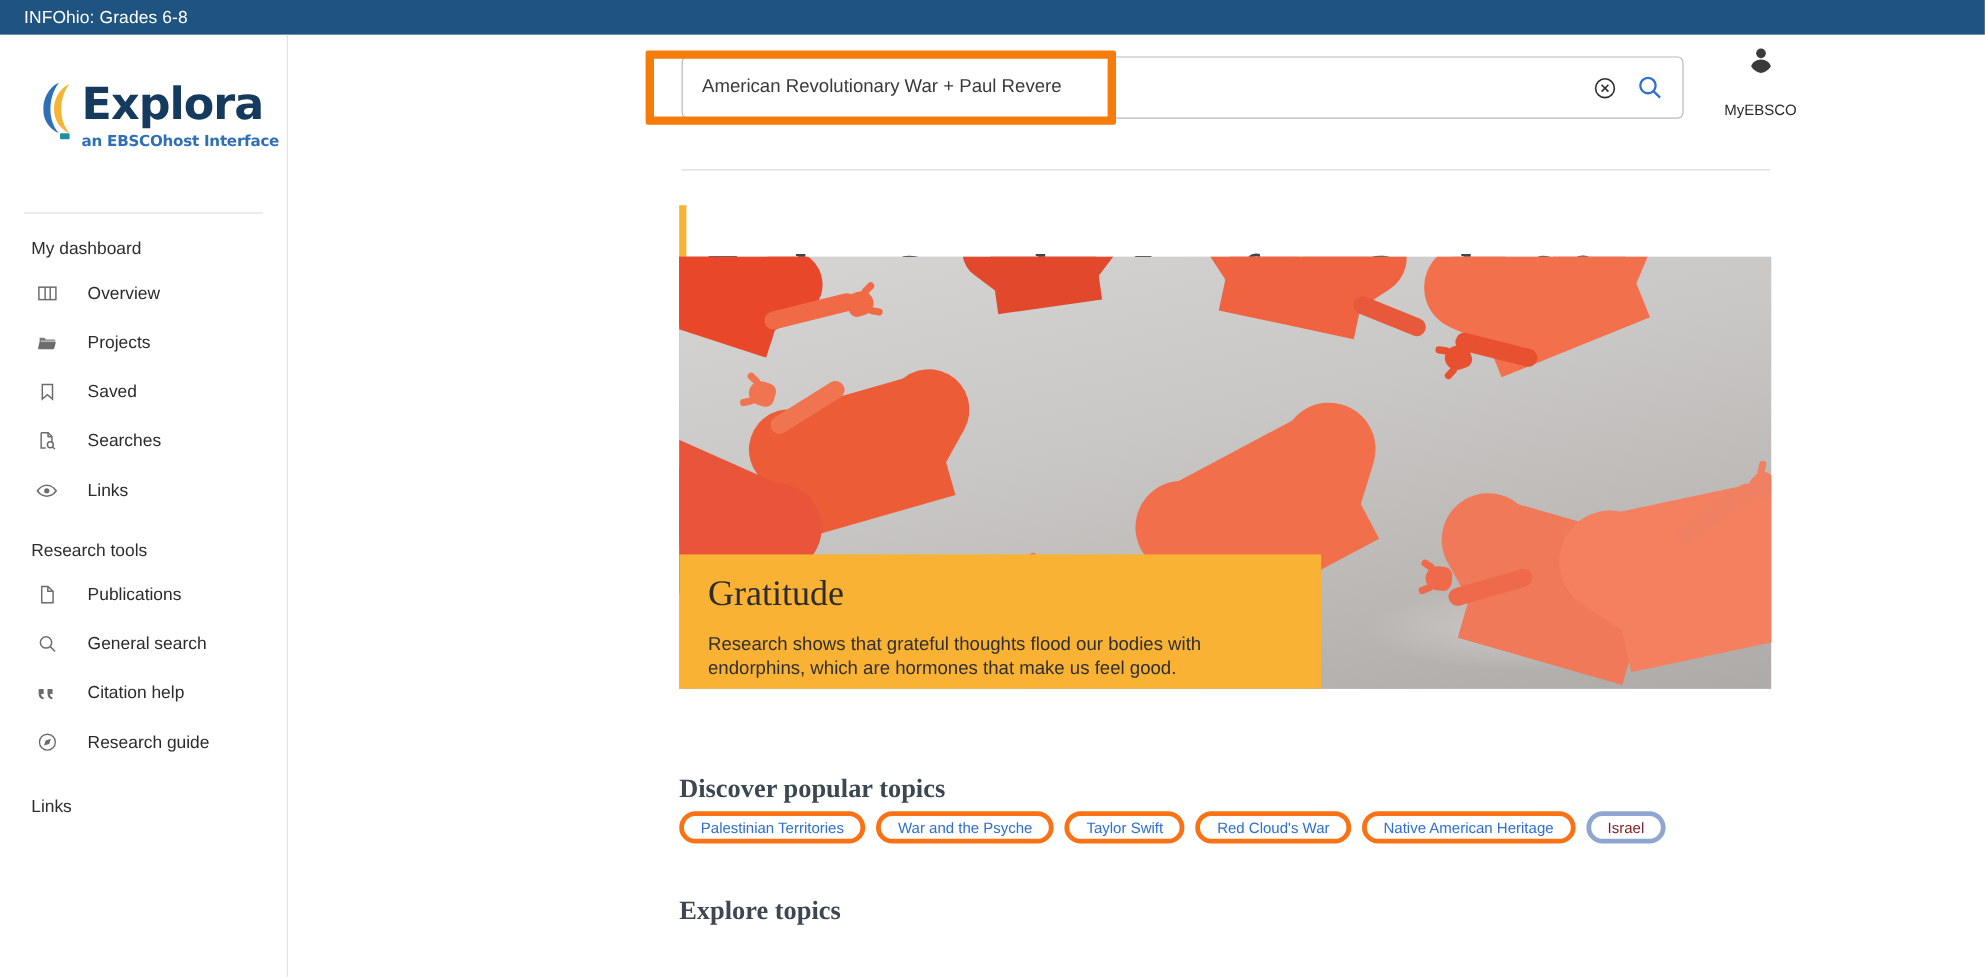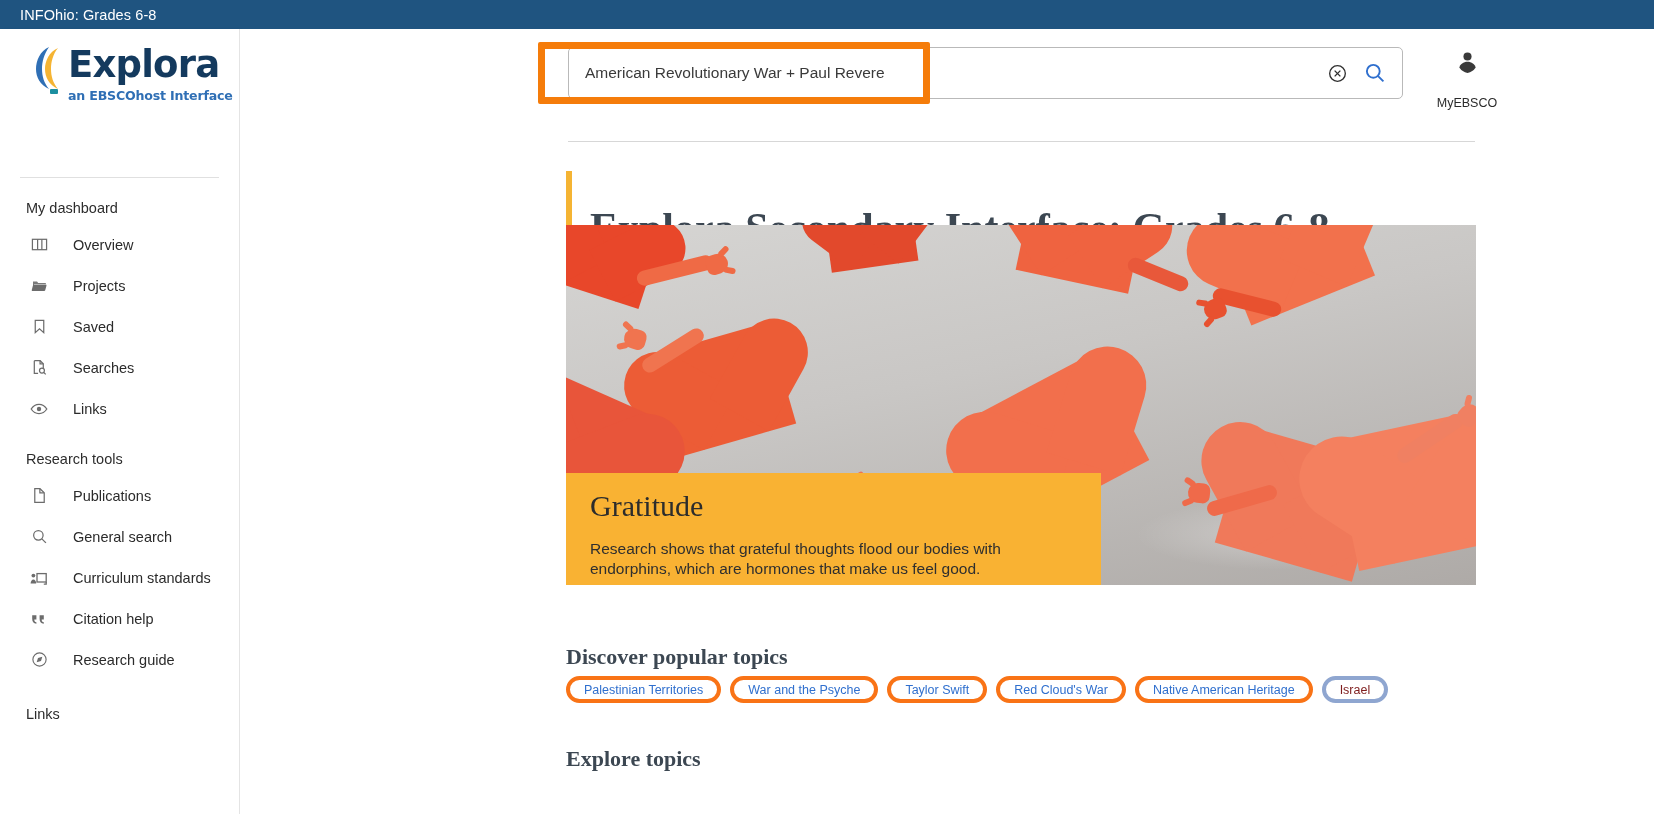--- a/index.html
+++ b/index.html
@@ -28,21 +28,21 @@
   
   .sidebar {
     position: absolute; top: 29px; left: 0;
     width: 240px; height: 785px;
     background: #ffffff;
     border-right: 1px solid #e4e4e4;
     box-shadow: 2px 0 4px -2px rgba(0,0,0,.16);
     overflow: hidden;
   }
   .logo-wrap {
-    padding: 16px 0 0 36px;
+    padding: 38px 0 0 36px;
     height: 136px;
   }
   .logo {
     display: flex; align-items: flex-start;
   }
   .logo-mark { width: 34px; height: 52px; position: relative; flex: none; }
   .logo-text-block { margin-left: -2px; }
   .logo-word {
     font-family: "DejaVu Sans", sans-serif;
     font-weight: bold;
@@ -98,21 +98,21 @@
     width: 1414px; height: 785px;
     background: #ffffff;
     overflow: hidden;
   }
 
   
   .search-row {
     position: absolute;
     top: 18px; left: 328px;
     width: 935px; height: 52px;
-    display: flex; align-items: flex-start;
+    display: flex; align-items: flex-end;
   }
   .search-box {
     width: 835px; height: 52px;
     border: 1px solid #b9b9b9;
     border-radius: 5px;
     background: #ffffff;
     display: flex; align-items: center;
     position: relative;
   }
   .search-input {
@@ -177,21 +177,21 @@
     font-family: "Liberation Serif", serif;
     font-size: 42px;
     color: #3c4752;
     line-height: 58px;
     white-space: nowrap;
   }
 
   
   .hero {
     position: absolute;
-    left: 326px; top: 196px;
+    left: 326px; top: 185px;
     width: 910px; height: 360px;
     overflow: hidden;
     background: #b9b6b4;
   }
   .hero-bg {
     position: absolute; inset: 0;
     background:
       radial-gradient(closest-side at 78% 86%, rgba(255,255,255,.30), rgba(255,255,255,0) 70%),
       linear-gradient(168deg, #d6d5d3 0%, #c9c7c5 42%, #aeaaa7 100%);
   }
@@ -377,31 +377,20 @@
   <div class="side-item">
     <span class="side-ico">
       <svg width="17" height="17" viewBox="0 0 18 18" fill="none" stroke="currentColor" stroke-width="1.3">
         <circle cx="7.8" cy="7.8" r="5"></circle>
           <line x1="11.5" y1="11.5" x2="15.8" y2="15.8"></line>
       </svg>
     </span>
     <span class="side-label">General search</span>
   </div>
 
-  <div class="side-item">
-    <span class="side-ico">
-      <svg width="18" height="18" viewBox="0 0 18 18" fill="none" stroke="currentColor" stroke-width="1.3">
-        <rect x="7" y="4.6" width="9.2" height="8.4"></rect>
-        <path d="M16.2 13v2.2h-2.4"></path>
-        <circle cx="3.4" cy="6.6" r="1.9" fill="currentColor" stroke="none"></circle>
-        <path d="M.6 14.4c0-2.3 1.3-4 2.8-4s2.8 1.7 2.8 4z" fill="currentColor" stroke="none"></path>
-      </svg>
-    </span>
-    <span class="side-label">Curriculum standards</span>
-  </div>
 
   <div class="side-item">
     <span class="side-ico">
       <svg width="18" height="18" viewBox="0 0 18 18" fill="currentColor">
         <path d="M2.2 5.2h4.2v4.2H4.3c0 1.7.7 2.6 2.1 2.9v1.5c-2.9-.3-4.2-2-4.2-5z"></path>
         <path d="M9.6 5.2h4.2v4.2h-2.1c0 1.7.7 2.6 2.1 2.9v1.5c-2.9-.3-4.2-2-4.2-5z"></path>
       </svg>
     </span>
     <span class="side-label">Citation help</span>
   </div>

